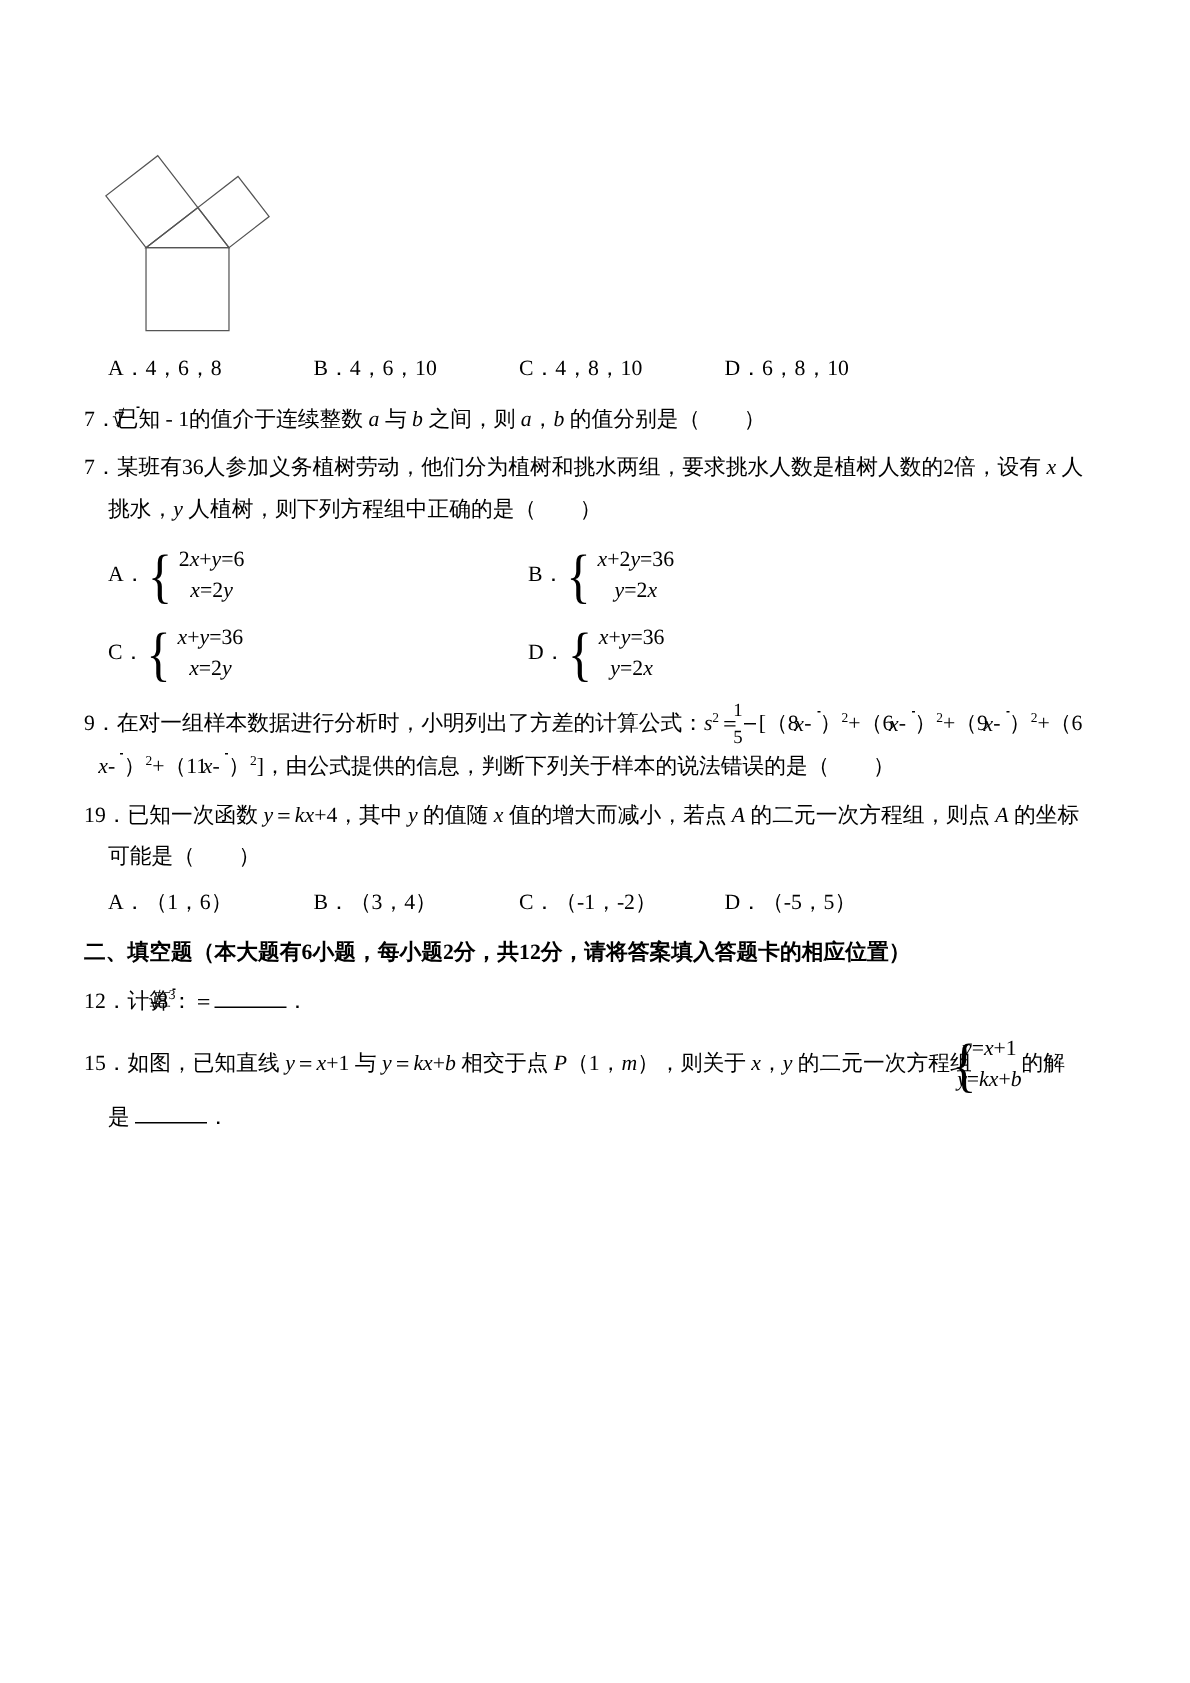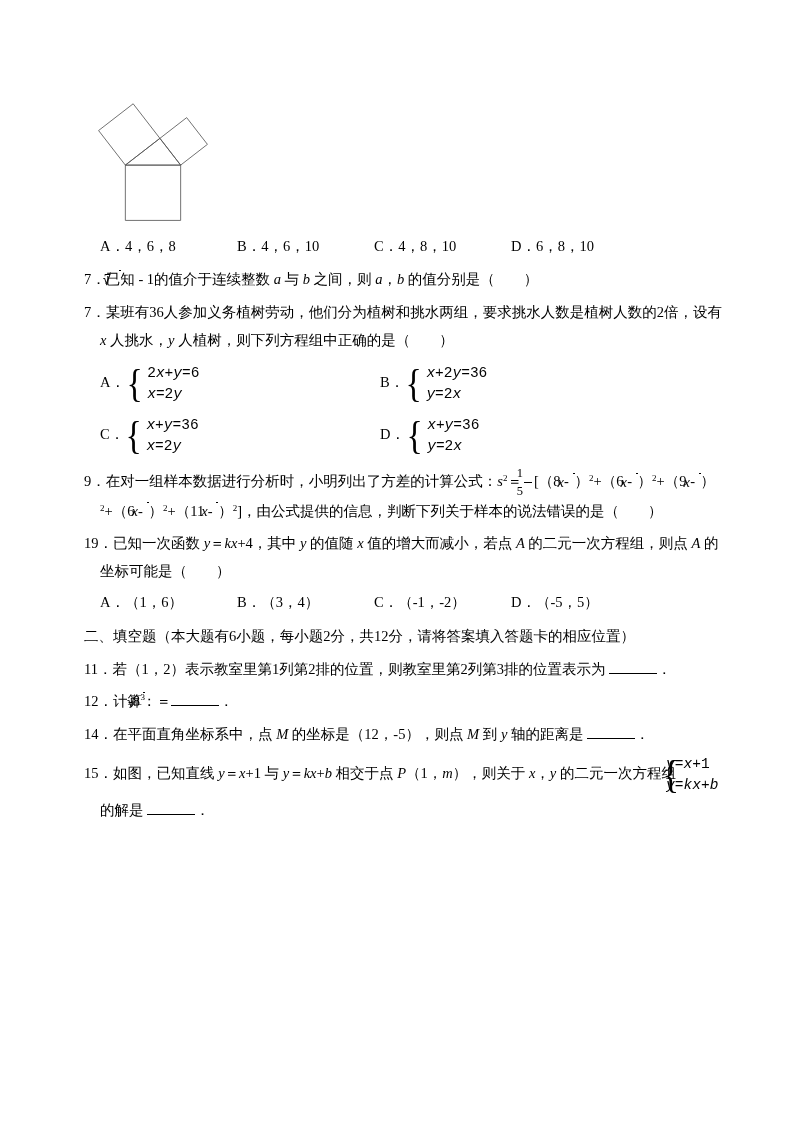--- a/index.html
+++ b/index.html
@@ -1,40 +1,40 @@
 <!DOCTYPE html>
 <html><head>
 <meta charset="utf-8">
 <style>
   html,body{margin:0;padding:0;background:#ffffff;}
   body{
     width:793px;height:1122px;overflow:hidden;
     font-family:"Liberation Serif","DejaVu Serif",serif;
     font-size:14.5px;color:#000;
   }
-  .content{padding:102px 70px 0 84px;}
+  .content{padding:102px 70px 0 56px;}
   .figure{margin-left:13px;margin-bottom:6px;}
   .q{padding-left:16px;text-indent:-16px;line-height:1.9;margin:5px 0 3px 0;}
-  .sect{font-weight:normal;}
+  .sect{font-weight:bold;}
   .optrow{padding-left:16px;line-height:1.9;margin:2px 0 6px 0;}
   .optcell{display:inline-block;width:137px;text-indent:0;vertical-align:middle;}
   .optcell.wide{width:280px;}
   .optrow.sys{margin:8px 0;}
   .it{font-style:italic;}
   .sup{font-size:9px;vertical-align:5px;letter-spacing:0;}
   .frac{display:inline-block;vertical-align:-8px;text-align:center;margin:0 2px;line-height:1;}
   .fnum{display:block;border-bottom:1px solid #000;padding:0 4px 1px 4px;font-size:12.5px;line-height:1.15;}
   .fden{display:block;padding-top:1px;font-size:12.5px;line-height:1.15;}
   .sqrt{white-space:nowrap;display:inline-block;}
   .rsign{display:inline-block;transform:scaleY(1.12);}
   .ridx{font-size:9px;vertical-align:6px;margin-right:-2px;}
   .ovl{display:inline-block;border-top:1px solid #000;line-height:1.2;padding:0 1px;}
   .system{display:inline-flex;align-items:center;vertical-align:middle;margin:1px 0;}
   .brace{font-size:40px;line-height:0.9;font-weight:400;margin-right:3px;transform:scaleX(0.85);}
-  .eqcol{display:inline-block;text-align:left;font-family:Liberation Mono, monospace;}
+  .eqcol{display:inline-block;text-align:center;}
   .eqline{display:block;line-height:1.45;}
   .blank{display:inline-block;width:48px;height:1em;border-bottom:1px solid #000;vertical-align:baseline;}
   svg .ln{fill:none;stroke:#555;stroke-width:1.2;}
 </style>
 </head>
 <body>
 
 <div class="content">
 
   <div class="figure">
@@ -86,23 +86,21 @@
 
   <div class="q"><span>9．在对一组样本数据进行分析时，小明列出了方差的计算公式：</span><span class="it">s</span><span class="sup">2</span><span>＝</span><span class="frac"><span class="fnum">1</span><span class="fden">5</span></span><span>[（8 - </span><span class="ovl it">x</span><span>）</span><span class="sup">2</span><span>+（6 - </span><span class="ovl it">x</span><span>）</span><span class="sup">2</span><span>+（9 - </span><span class="ovl it">x</span><span>）</span><span class="sup">2</span><span>+（6 - </span><span class="ovl it">x</span><span>）</span><span class="sup">2</span><span>+（11 - </span><span class="ovl it">x</span><span>）</span><span class="sup">2</span><span>]，由公式提供的信息，判断下列关于样本的说法错误的是（　　）</span></div>
 
   <div class="q"><span>19．已知一次函数 </span><span class="it">y</span><span>＝</span><span class="it">kx</span><span>+4，其中 </span><span class="it">y</span><span> 的值随 </span><span class="it">x</span><span> 值的增大而减小，若点 </span><span class="it">A</span><span> 的二元一次方程组，则点 </span><span class="it">A</span><span> 的坐标可能是（　　）</span></div>
   <div class="optrow">
     <span class="optcell">A．（1，6）</span><span class="optcell">B．（3，4）</span><span class="optcell">C．（-1，-2）</span><span class="optcell">D．（-5，5）</span>
   </div>
 
   <div class="q sect">二、填空题（本大题有6小题，每小题2分，共12分，请将答案填入答题卡的相应位置）</div>
 
-  <div class="q"><span>11．若（1，2）表示教室里第1列第2排的位置，则教室里第2列第3排的位置表示为 </span><span class="blank"></span><span>．</span></div>
   <div class="q"><span>12．计算：</span><span class="sqrt"><span class="ridx">3</span><span class="rsign">√</span><span class="ovl">-8</span></span><span>＝</span><span class="blank"></span><span>．</span></div>
-  <div class="q"><span>14．在平面直角坐标系中，点 </span><span class="it">M</span><span> 的坐标是（12，-5），则点 </span><span class="it">M</span><span> 到 </span><span class="it">y</span><span> 轴的距离是 </span><span class="blank"></span><span>．</span></div>
   <div class="q"><span>15．如图，已知直线 </span><span class="it">y</span><span>＝</span><span class="it">x</span><span>+1 与 </span><span class="it">y</span><span>＝</span><span class="it">kx</span><span>+</span><span class="it">b</span><span> 相交于点 </span><span class="it">P</span><span>（1，</span><span class="it">m</span><span>），则关于 </span><span class="it">x</span><span>，</span><span class="it">y</span><span> 的二元一次方程组</span><span class="system">
         <span class="brace">{</span>
         <span class="eqcol">
           <span class="eqline"><span class="it">y</span><span>=</span><span class="it">x</span><span>+1</span></span>
           <span class="eqline"><span class="it">y</span><span>=</span><span class="it">kx</span><span>+</span><span class="it">b</span></span>
         </span>
       </span><span>的解是 </span><span class="blank"></span><span>．</span></div>
 
 </div>
 

